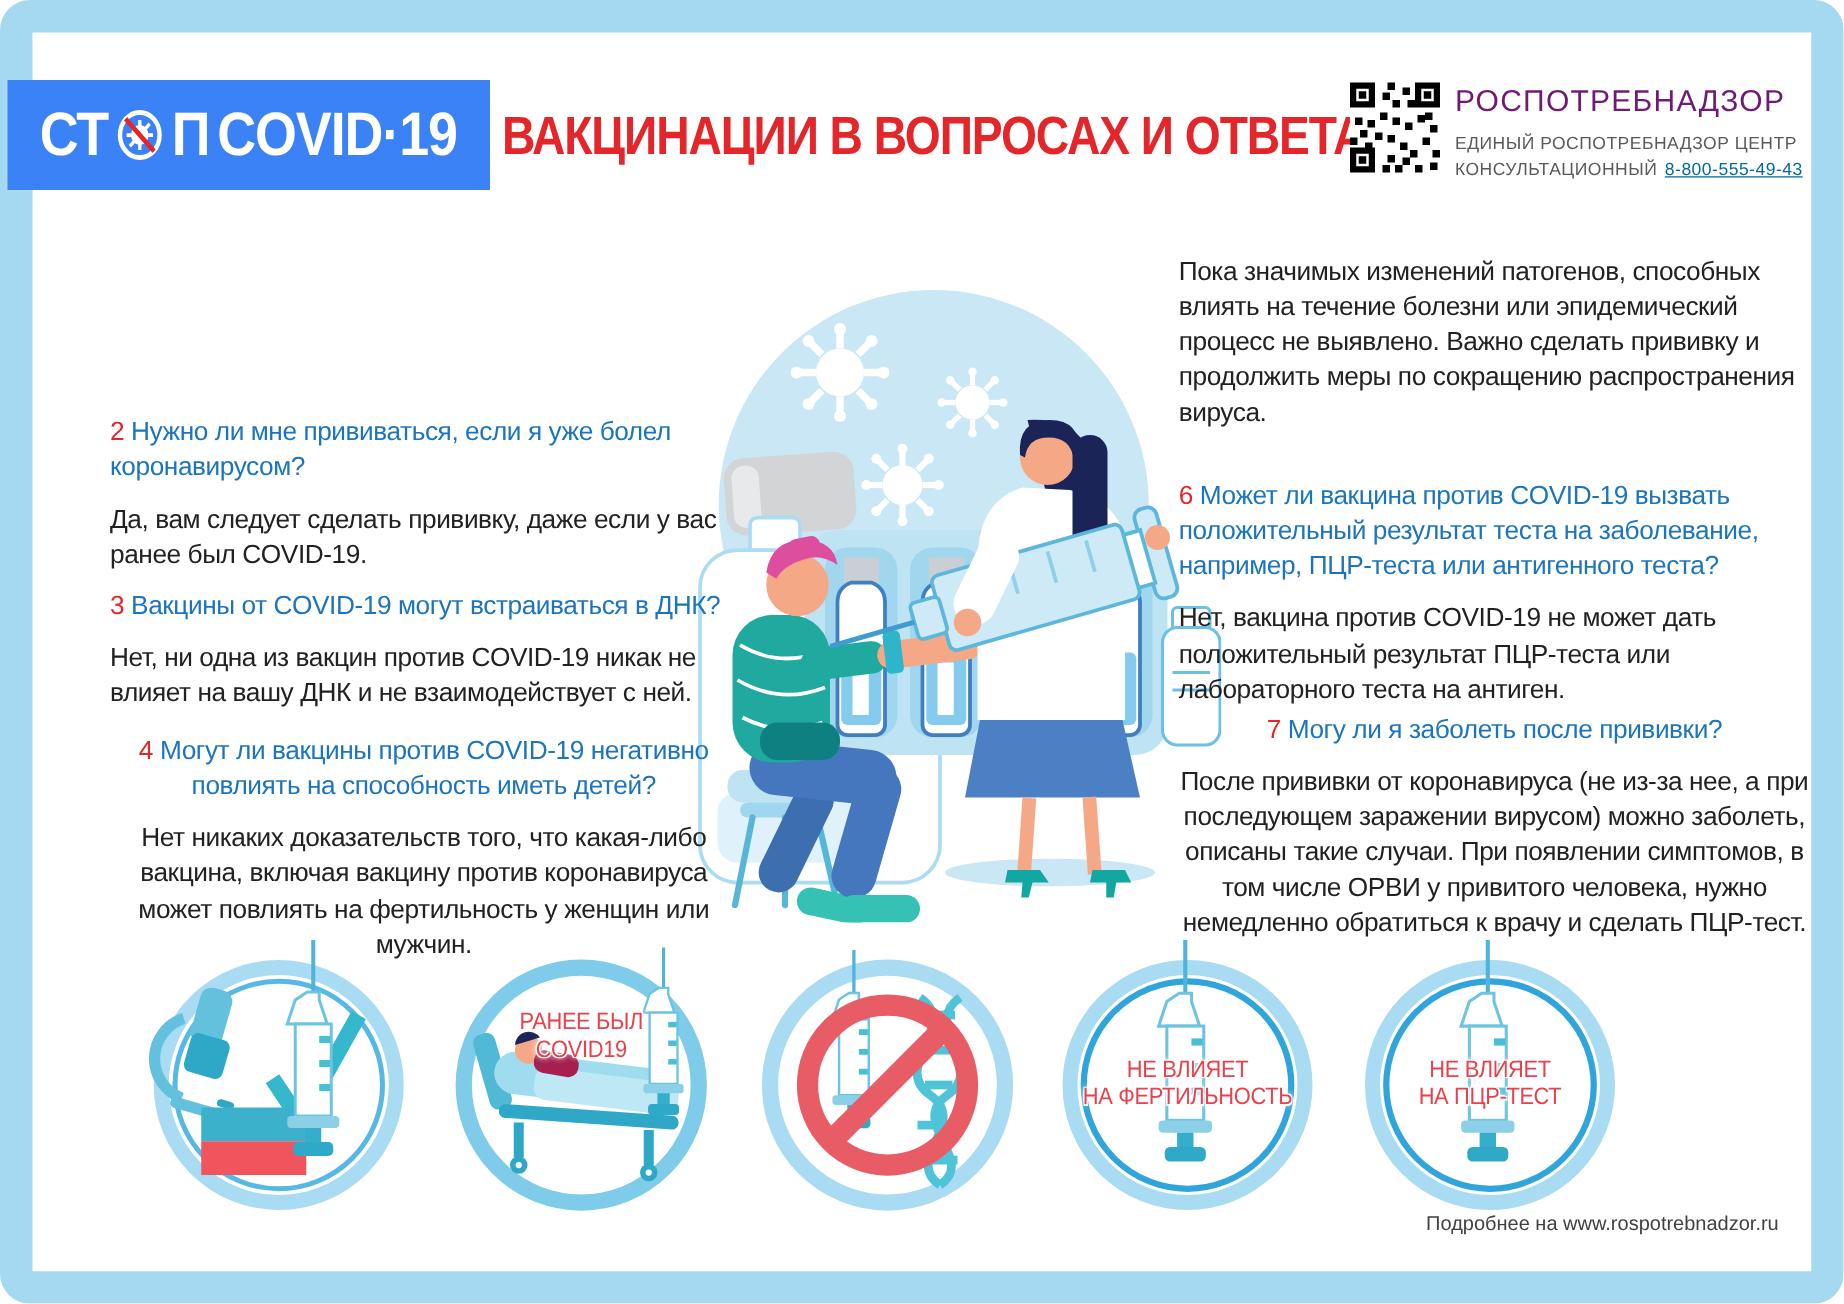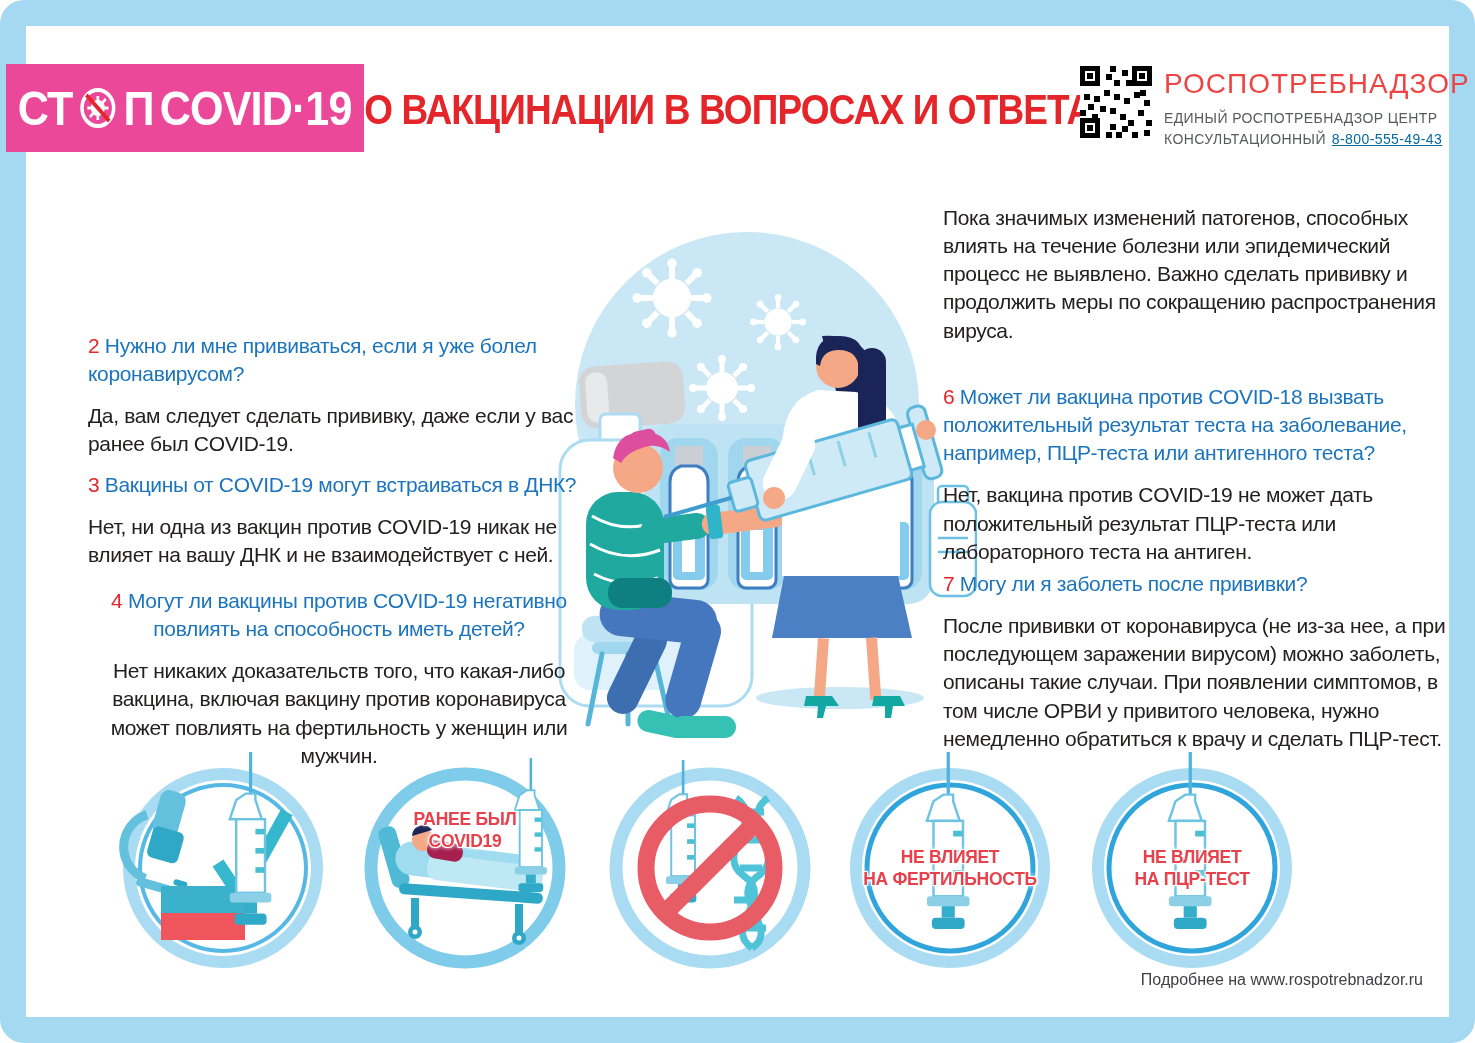--- a/index.html
+++ b/index.html
@@ -1,55 +1,55 @@
 <!DOCTYPE html>
 <html><head>
 <meta charset="utf-8">
 <style>
   html,body{margin:0;padding:0;background:#fff;}
   .page{position:relative;width:1475px;height:1043px;background:#fff;
         font-family:"Liberation Sans",sans-serif;overflow:hidden;}
   .frame{position:absolute;inset:0;border:26px solid #A5D9F2;border-radius:24px;z-index:40;pointer-events:none;}
 
   
-  .stop-banner{position:absolute;left:6px;top:64px;width:358px;height:88px;background:#ec4899;z-index:50;
+  .stop-banner{position:absolute;left:6px;top:64px;width:386px;height:88px;background:#3b82f6;z-index:50;
                display:flex;align-items:center;justify-content:center;gap:8px;}
   .stop-inner{display:flex;align-items:center;gap:7px;transform:scaleX(.88);transform-origin:center;}
   .stop-word{color:#fff;font-weight:bold;font-size:49px;letter-spacing:-1px;white-space:nowrap;}
   .novirus{width:44px;height:44px;flex:0 0 auto;}
   .title-wrap{position:absolute;left:402px;top:80px;width:676px;height:58px;z-index:45;
               display:flex;align-items:center;justify-content:center;}
   .title{color:#E42529;font-weight:bold;font-size:43px;letter-spacing:-1px;white-space:nowrap;
          transform:scaleX(.86);transform-origin:center;}
   .agency{position:absolute;left:1080px;top:66px;display:flex;gap:12px;z-index:45;}
   .qr{position:relative;width:72px;height:72px;background:#fff;flex:0 0 auto;}
   .qr .f{position:absolute;width:20px;height:20px;border:5px solid #000;box-sizing:border-box;background:#fff;}
   .qr .f::after{content:"";position:absolute;left:2px;top:2px;width:6px;height:6px;background:#000;}
   .qr .f1{left:0;top:0}.qr .f2{right:0;top:0}.qr .f3{left:0;bottom:0}
   .qr .dots{position:absolute;left:0;top:0;width:6px;height:6px;background:transparent;
     box-shadow:30px 0 #000,42px 4px #000,54px 26px #000,26px 8px #000,34px 14px #000,46px 14px #000,
       60px 24px #000,24px 24px #000,4px 28px #000,14px 30px #000,34px 28px #000,44px 32px #000,
       64px 34px #000,0 44px #000,12px 48px #000,30px 42px #000,40px 48px #000,58px 44px #000,
       66px 54px #000,30px 58px #000,42px 60px #000,52px 66px #000,26px 66px #000,64px 64px #000,
       36px 66px #000,48px 54px #000,20px 40px #000,8px 38px #000;}
-  .agency-name{font-size:28px;color:#ef4444;letter-spacing:1px;margin-top:2px;}
+  .agency-name{font-size:24px;color:#701a75;letter-spacing:1px;margin-top:2px;}
   .agency-sub{font-size:14px;color:#58595B;letter-spacing:.4px;line-height:1.5;margin-top:8px;}
   .agency-sub .phone{color:#0369a1;margin-left:6px;text-decoration:underline;}
 
   
   .block{position:absolute;z-index:10;}
   .q{font-size:21px;line-height:1.34;color:#1C75BC;letter-spacing:-.35px;margin:0;}
   .q .num{color:#E42529;}
   .a{font-size:21px;line-height:1.34;color:#232020;letter-spacing:-.35px;margin:14px 0 0;}
 
   
   .badge{position:absolute;top:768px;width:200px;height:200px;z-index:10;}
   .badge svg{position:absolute;left:0;top:-40px;width:200px;height:240px;overflow:visible;}
   .badge-label{position:absolute;left:50%;top:50%;transform:translate(-50%,-50%);z-index:6;
-    color:#E8414B;font-weight:bold;font-size:19px;line-height:1.18;text-align:center;white-space:nowrap;
+    color:#E8414B;font-weight:normal;font-size:19px;line-height:1.18;text-align:center;white-space:nowrap;
     letter-spacing:-.3px;
     text-shadow:-1px -1px 0 #fff,1px -1px 0 #fff,-1px 1px 0 #fff,1px 1px 0 #fff,0 0 5px #fff,0 0 5px #fff;}
   .badge-label .in{display:inline-block;transform:scaleX(.92);}
   .badge-label.top{top:31%;}
 
   .footer{position:absolute;right:52px;top:971px;font-size:16px;color:#414042;z-index:10;}
   .illus{position:absolute;left:522px;top:186px;z-index:5;}
 </style>
 </head>
 <body>
@@ -143,24 +143,24 @@
   </div>
   <div class="block" style="left:88px;top:587px;width:502px;text-align:center;">
     <p class="q"><span class="num">4</span> <span>Могут ли вакцины против COVID-19 негативно повлиять на способность иметь детей?</span></p>
     <p class="a">Нет никаких доказательств того, что какая-либо вакцина, включая вакцину против коронавируса может повлиять на фертильность у женщин или мужчин.</p>
   </div>
 
   <div class="block" style="left:943px;top:190px;width:505px;">
     <p class="a">Пока значимых изменений патогенов, способных влиять на течение болезни или эпидемический процесс не выявлено. Важно сделать прививку и продолжить меры по сокращению распространения вируса.</p>
   </div>
   <div class="block" style="left:943px;top:383px;width:505px;">
-    <p class="q"><span class="num">6</span> <span>Может ли вакцина против COVID-18 вызвать положительный результат теста на заболевание, например, ПЦР-теста или антигенного теста?</span></p>
+    <p class="q"><span class="num">6</span> <span>Может ли вакцина против COVID-19 вызвать положительный результат теста на заболевание, например, ПЦР-теста или антигенного теста?</span></p>
     <p class="a">Нет, вакцина против COVID-19 не может дать положительный результат ПЦР-теста или лабораторного теста на антиген.</p>
   </div>
-  <div class="block" style="left:943px;top:570px;width:505px;">
+  <div class="block" style="left:943px;top:570px;width:505px;text-align:center;">
     <p class="q"><span class="num">7</span> <span>Могу ли я заболеть после прививки?</span></p>
     <p class="a">После прививки от коронавируса (не из-за нее, а при последующем заражении вирусом) можно заболеть, описаны такие случаи. При появлении симптомов, в том числе ОРВИ у привитого человека, нужно немедленно обратиться к врачу и сделать ПЦР-тест.</p>
   </div>
 
   <svg class="illus" width="455" height="552" viewBox="0 0 455 552">
     <circle cx="225" cy="218" r="172" fill="#C9E7F4"></circle>
     <use href="#virus" transform="translate(150,112) scale(1.2)"></use>
     <use href="#virus" transform="translate(256,136) scale(0.85)"></use>
     <use href="#virus" transform="translate(200,202)"></use>
     <g transform="rotate(-4 110 208)">

